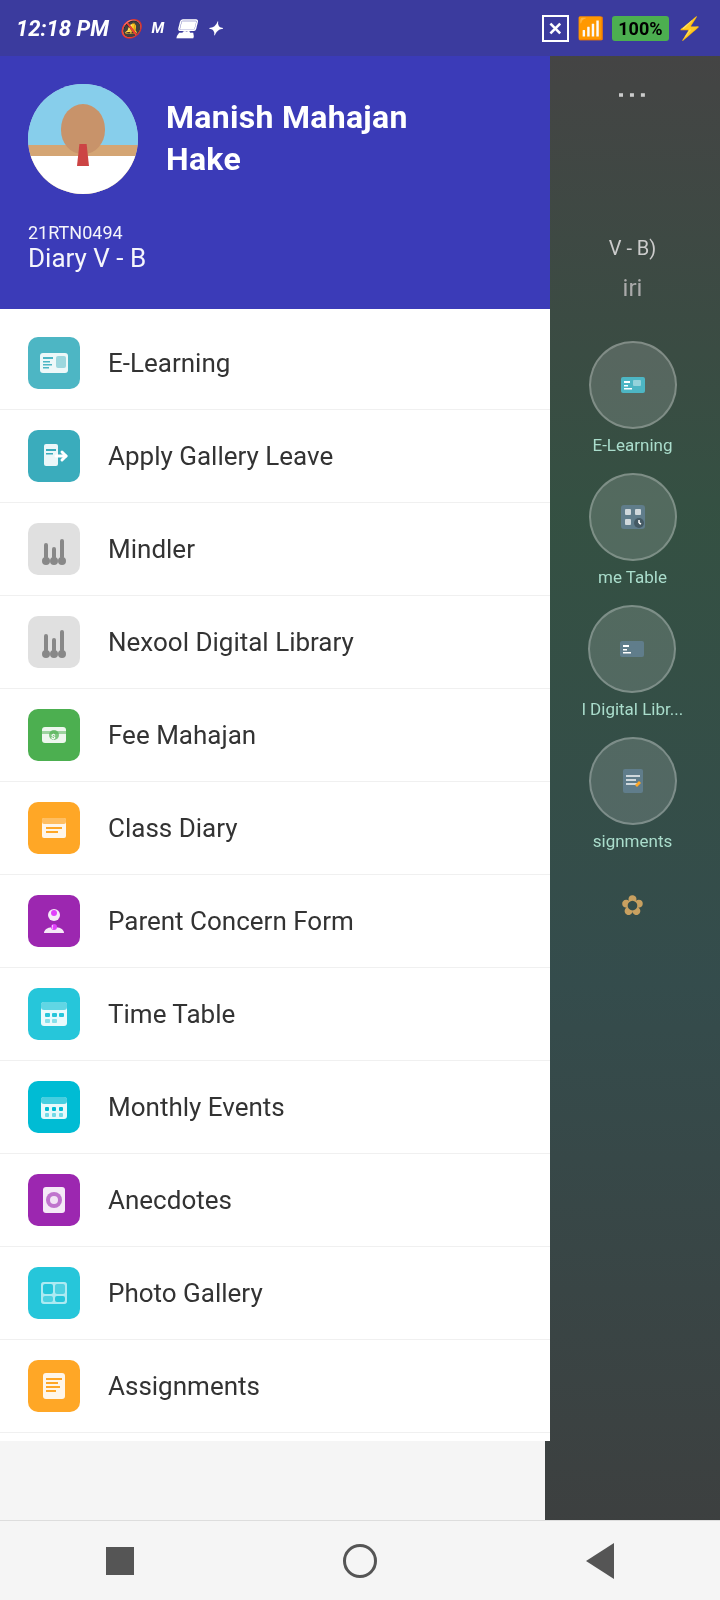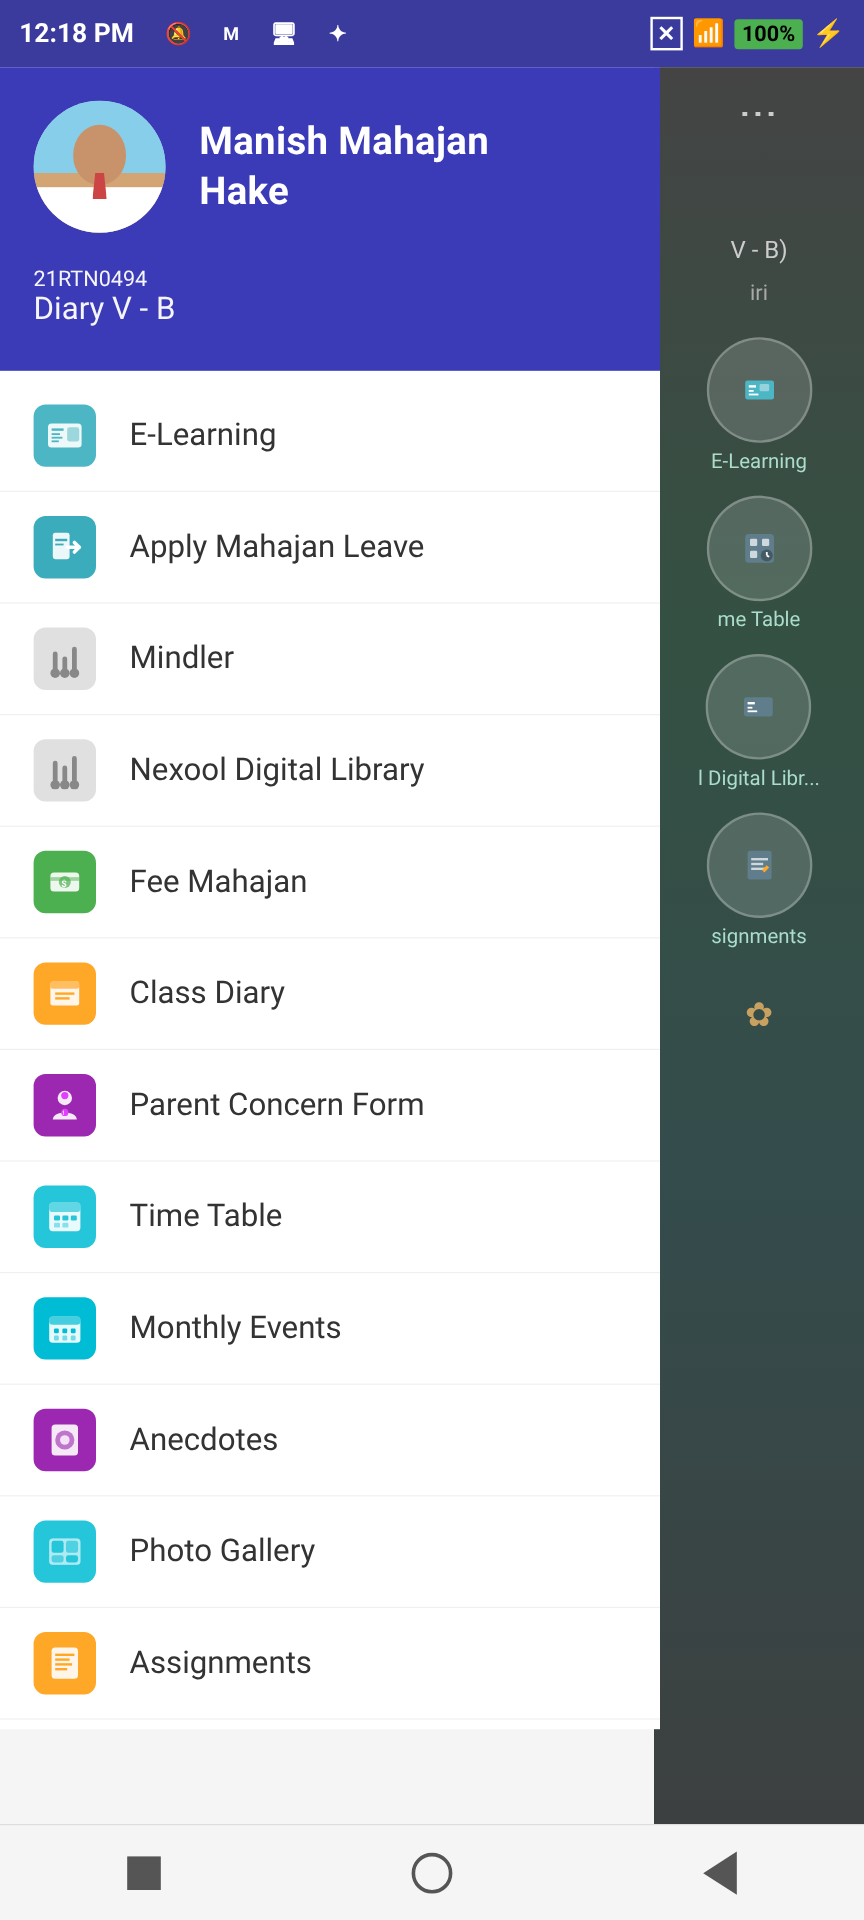--- a/index.html
+++ b/index.html
@@ -19,21 +19,21 @@
       height: 56px;
       background: #3b3b9e;
       display: flex;
       align-items: center;
       justify-content: space-between;
       padding: 0 16px;
       color: white;
       font-size: 22px;
       font-weight: bold;
     }
-    .status-left { display: flex; align-items: center; gap: 26px; }
+    .status-left { display: flex; align-items: center; gap: 10px; font-style: italic; }
     .status-right { display: flex; align-items: center; gap: 8px; }
     .status-icon { font-size: 18px; }
 
     
     .profile-section {
       width: 550px;
       background: #3b3bb8;
       padding: 28px 28px 36px 28px;
       color: white;
       position: relative;
@@ -293,22 +293,22 @@
 </div>
 
 <div class="right-panel"></div>
 
 <div class="three-dots">
   <span class="three-dots-icon">⋮</span>
 </div>
 
 <div class="right-circles">
 
-  <div style="color:#ccc; font-size:20px; text-align:center; margin-bottom:4px;">V - B)</div>
-  <div style="color:#aaa; font-size:18px; margin-bottom:16px;">iri</div>
+  <div style="color:#ccc; font-size:20px; text-align:center; margin-bottom:4px;margin-top:40px;">V - B)</div>
+  <div style="color:#aaa; font-size:24px; margin-bottom:29px;">iri</div>
 
   <div class="circle-item">
     <div class="circle-btn">
       <svg class="svg-icon" viewBox="0 0 32 32" fill="none">
         <rect x="4" y="8" width="24" height="16" rx="2" fill="#4db6c4"></rect>
         <rect x="7" y="12" width="6" height="2" fill="white"></rect>
         <rect x="7" y="16" width="4" height="1.5" fill="white"></rect>
         <rect x="7" y="19" width="8" height="1.5" fill="white"></rect>
         <rect x="16" y="11" width="8" height="6" rx="1" fill="rgba(255,255,255,0.4)"></rect>
       </svg>
@@ -400,21 +400,21 @@
       <li class="menu-item">
         <div class="menu-icon icon-leave">
           <svg width="32" height="32" viewBox="0 0 32 32" fill="none">
             <rect x="6" y="4" width="14" height="22" rx="2" fill="white" opacity="0.9"></rect>
             <rect x="8" y="9" width="10" height="2" fill="#3aacbc"></rect>
             <rect x="8" y="13" width="7" height="1.5" fill="#3aacbc"></rect>
             <path d="M18 16 L28 16" stroke="white" stroke-width="3" stroke-linecap="round"></path>
             <path d="M24 12 L28 16 L24 20" stroke="white" stroke-width="3" stroke-linecap="round" stroke-linejoin="round" fill="none"></path>
           </svg>
         </div>
-        <span class="menu-label">Apply Mahajan Leave</span>
+        <span class="menu-label">Apply Gallery Leave</span>
       </li>
 
       <li class="menu-item">
         <div class="menu-icon icon-mindler">
           <svg width="32" height="32" viewBox="0 0 32 32" fill="none">
             <circle cx="8" cy="28" r="4" fill="#888"></circle>
             <circle cx="16" cy="28" r="4" fill="#888"></circle>
             <circle cx="24" cy="28" r="4" fill="#888"></circle>
             <rect x="6" y="10" width="4" height="16" rx="2" fill="#888"></rect>
             <rect x="14" y="14" width="4" height="12" rx="2" fill="#888"></rect>

